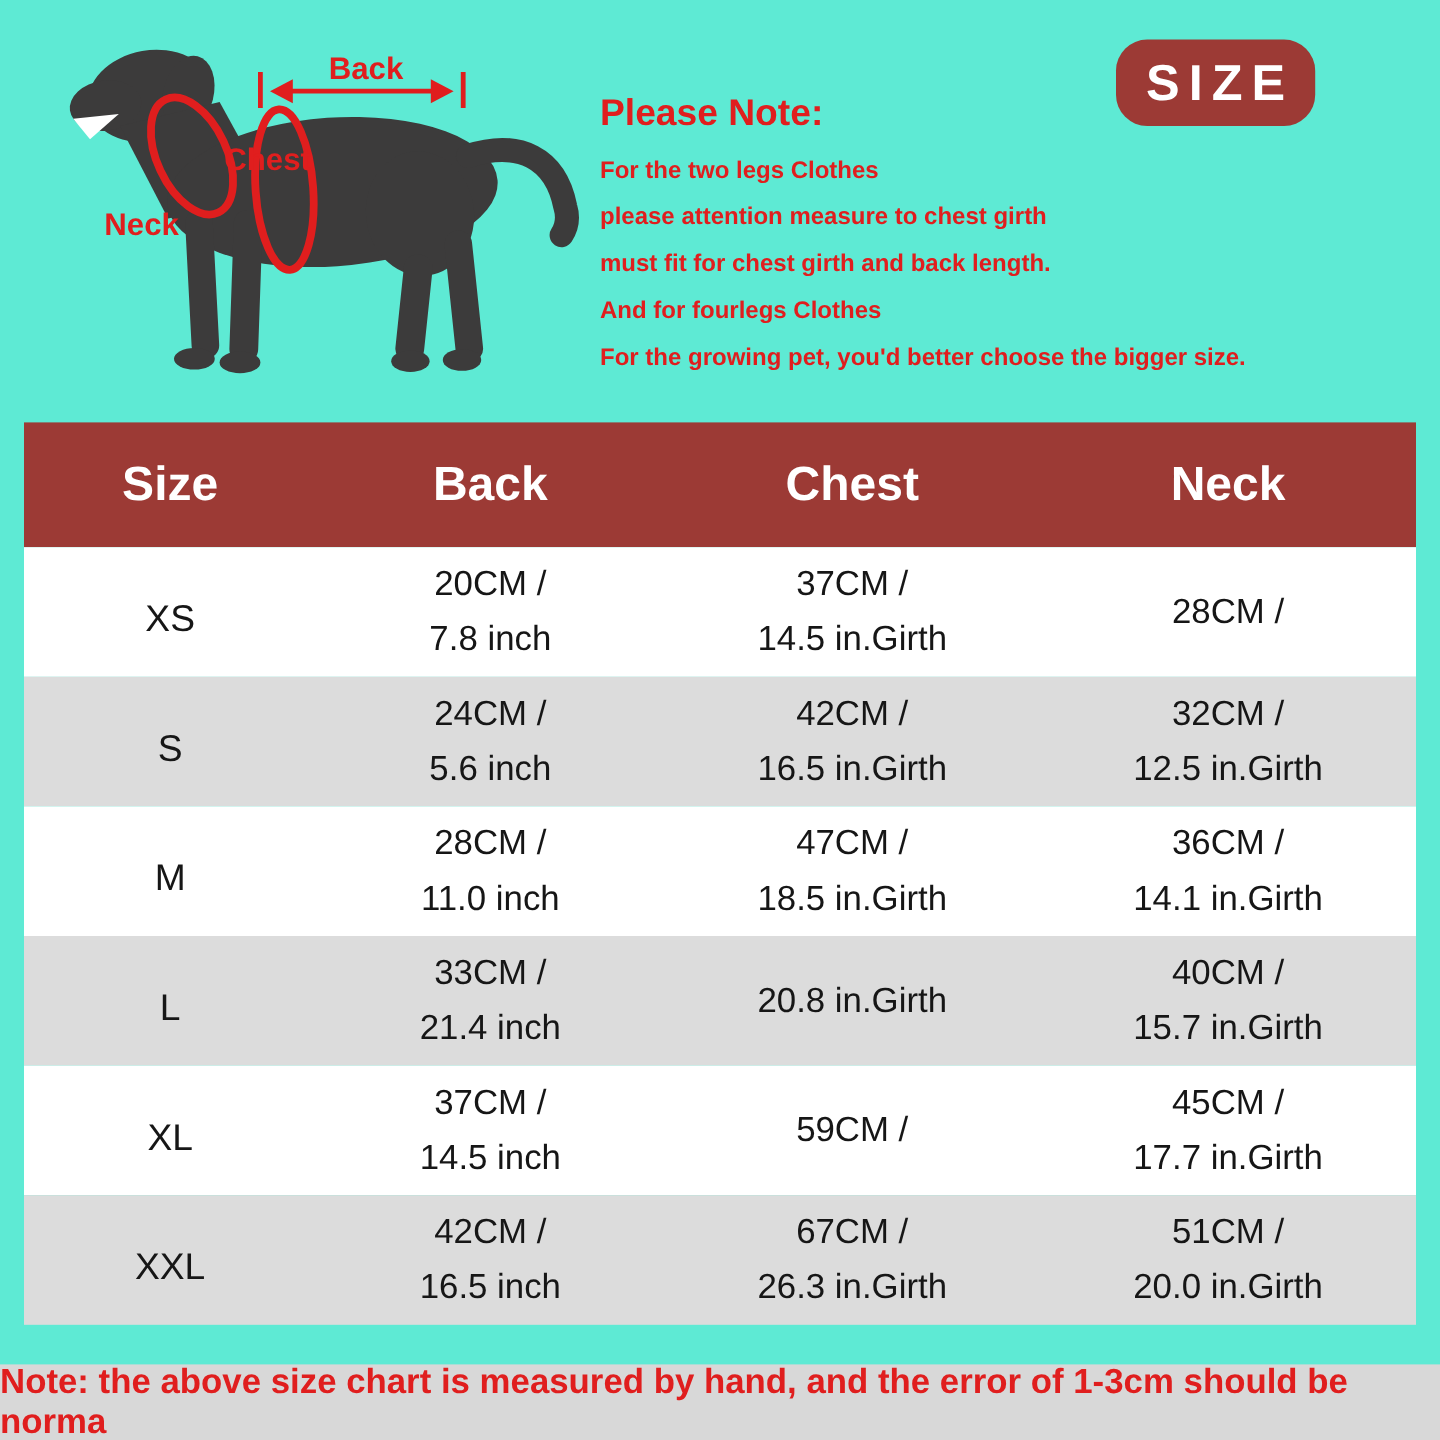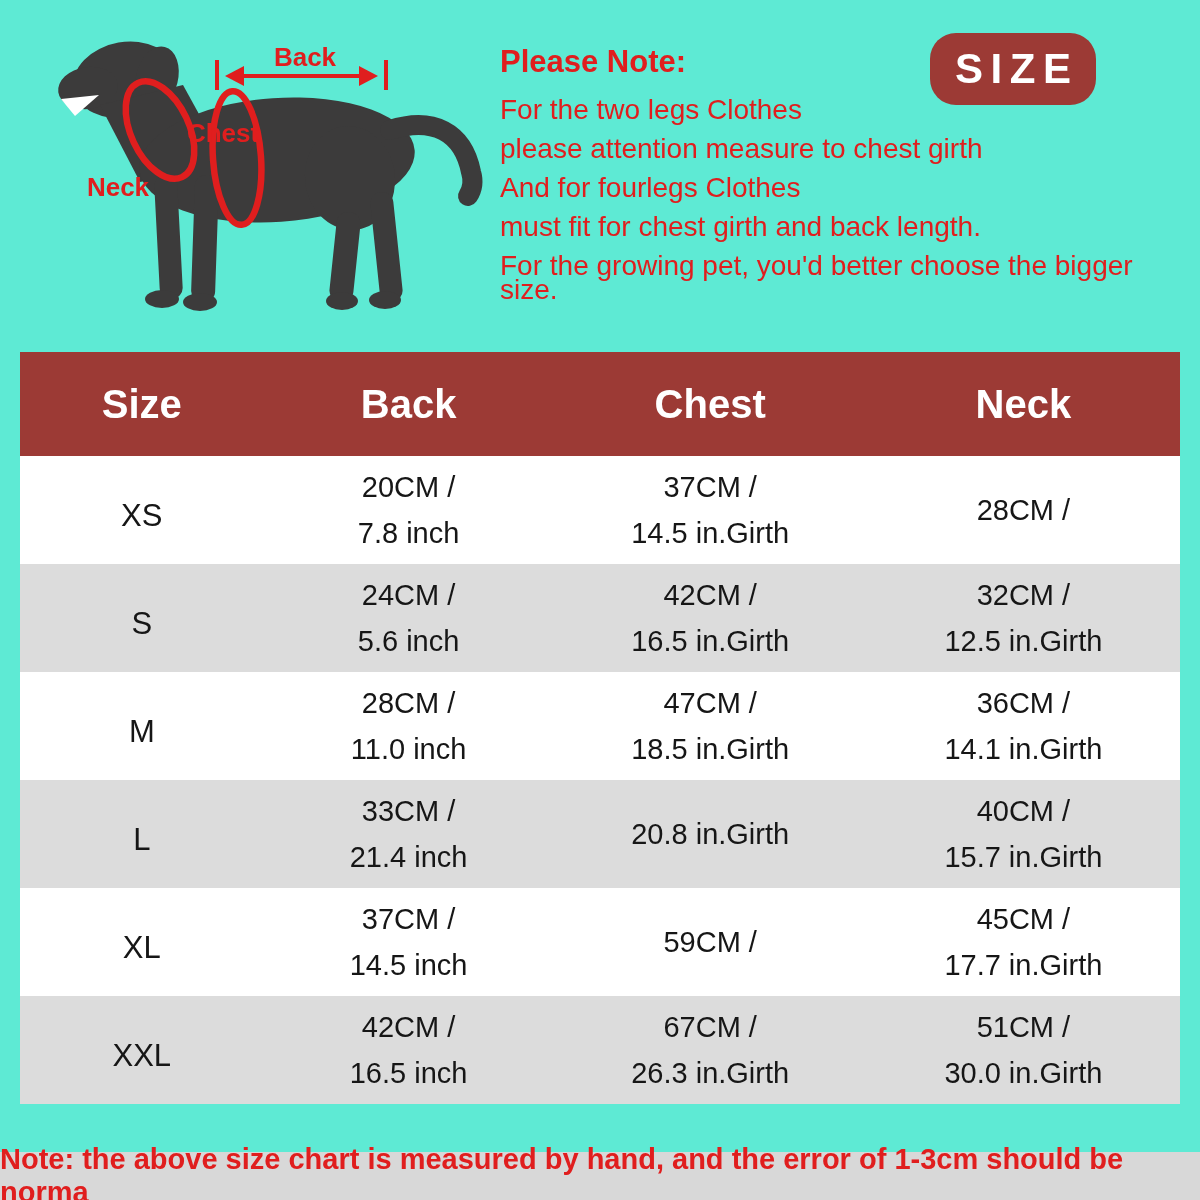--- a/index.html
+++ b/index.html
@@ -16,42 +16,42 @@
   .dog-svg{position:absolute;left:5px;top:0;}
   .dog-part{fill:var(--dog);}
   .mouth-notch{fill:#ffffff;}
   .tail{fill:none;stroke:var(--dog);stroke-width:20;stroke-linecap:round;}
   .anno-line{stroke:var(--red);stroke-width:4;}
   .anno-fill{fill:var(--red);}
   .anno-text{fill:var(--red);font-weight:bold;font-size:26px;text-anchor:middle;
              font-family:"Liberation Sans","DejaVu Sans",sans-serif;}
   .girth{fill:none;stroke:var(--red);stroke-width:6.5;}
 
-  .note-block{position:absolute;left:500px;top:44px;width:660px;}
+  .note-block{position:absolute;left:500px;top:76px;width:660px;}
   .note-title{color:var(--red);font-size:31px;font-weight:bold;margin:0 0 18px 0;}
-  .note-line{color:var(--red);font-size:28px;font-weight:normal;margin:0 0 15px 0;line-height:24px;}
+  .note-line{color:var(--red);font-size:20px;font-weight:bold;margin:0 0 15px 0;line-height:24px;}
 
   .size-badge{position:absolute;left:930px;top:33px;width:166px;height:72px;
               background:var(--brick);border-radius:26px;color:#fff;
               display:flex;align-items:center;justify-content:center;
               font-size:42px;font-weight:600;letter-spacing:.18em;text-indent:.18em;}
 
   
   .size-table{margin:0 20px;width:1160px;}
   .thead,.trow{display:grid;grid-template-columns:21% 25% 27% 27%;align-items:center;text-align:center;}
   .thead{height:104px;background:var(--brick);}
   .th{color:#ffffff;font-size:40px;font-weight:bold;}
   .trow{height:108px;background:#ffffff;}
   .trow.gray{background:var(--row-gray);}
   .td-size{font-size:31px;color:var(--cell);margin-top:11px;}
   .td{font-size:29px;color:var(--cell);line-height:46px;}
   .td span{display:block;}
 
   
-  .footer-bar{position:absolute;left:0;bottom:0;width:1200px;height:48px;background:var(--footer-gray);
+  .footer-bar{position:absolute;left:0;bottom:0;width:1200px;height:63px;background:var(--footer-gray);
               display:flex;align-items:center;justify-content:center;}
   .footer-text{color:var(--red);font-size:29px;font-weight:bold;}
 </style>
 </head>
 <body>
 
 <div class="page">
 
   <div class="top">
 
@@ -87,22 +87,22 @@
         <text class="anno-text" x="300" y="66">Back</text>
         <text class="anno-text" x="218" y="142">Chest</text>
         <text class="anno-text" x="113" y="196">Neck</text>
       </g>
     </svg>
 
     <div class="note-block">
       <p class="note-title">Please Note:</p>
       <p class="note-line">For the two legs Clothes</p>
       <p class="note-line">please attention measure to chest girth</p>
+      <p class="note-line">must fit for chest girth and back length.</p>
       <p class="note-line">And for fourlegs Clothes</p>
-      <p class="note-line">must fit for chest girth and back length.</p>
       <p class="note-line">For the growing pet, you'd better choose the bigger size.</p>
     </div>
 
     <div class="size-badge">SIZE</div>
   </div>
 
   <div class="size-table">
     <div class="thead">
       <div class="th">Size</div>
       <div class="th">Back</div>
@@ -192,21 +192,21 @@
       <div class="td">
           <span>42CM /</span>
           <span>16.5 inch</span>
         </div>
       <div class="td">
           <span>67CM /</span>
           <span>26.3 in.Girth</span>
         </div>
       <div class="td">
           <span>51CM /</span>
-          <span>30.0 in.Girth</span>
+          <span>20.0 in.Girth</span>
         </div>
     </div>
   </div>
 
   <div class="footer-bar">
     <span class="footer-text">Note: the above size chart is measured by hand, and the error of 1-3cm should be norma</span>
   </div>
 
 </div>
 

